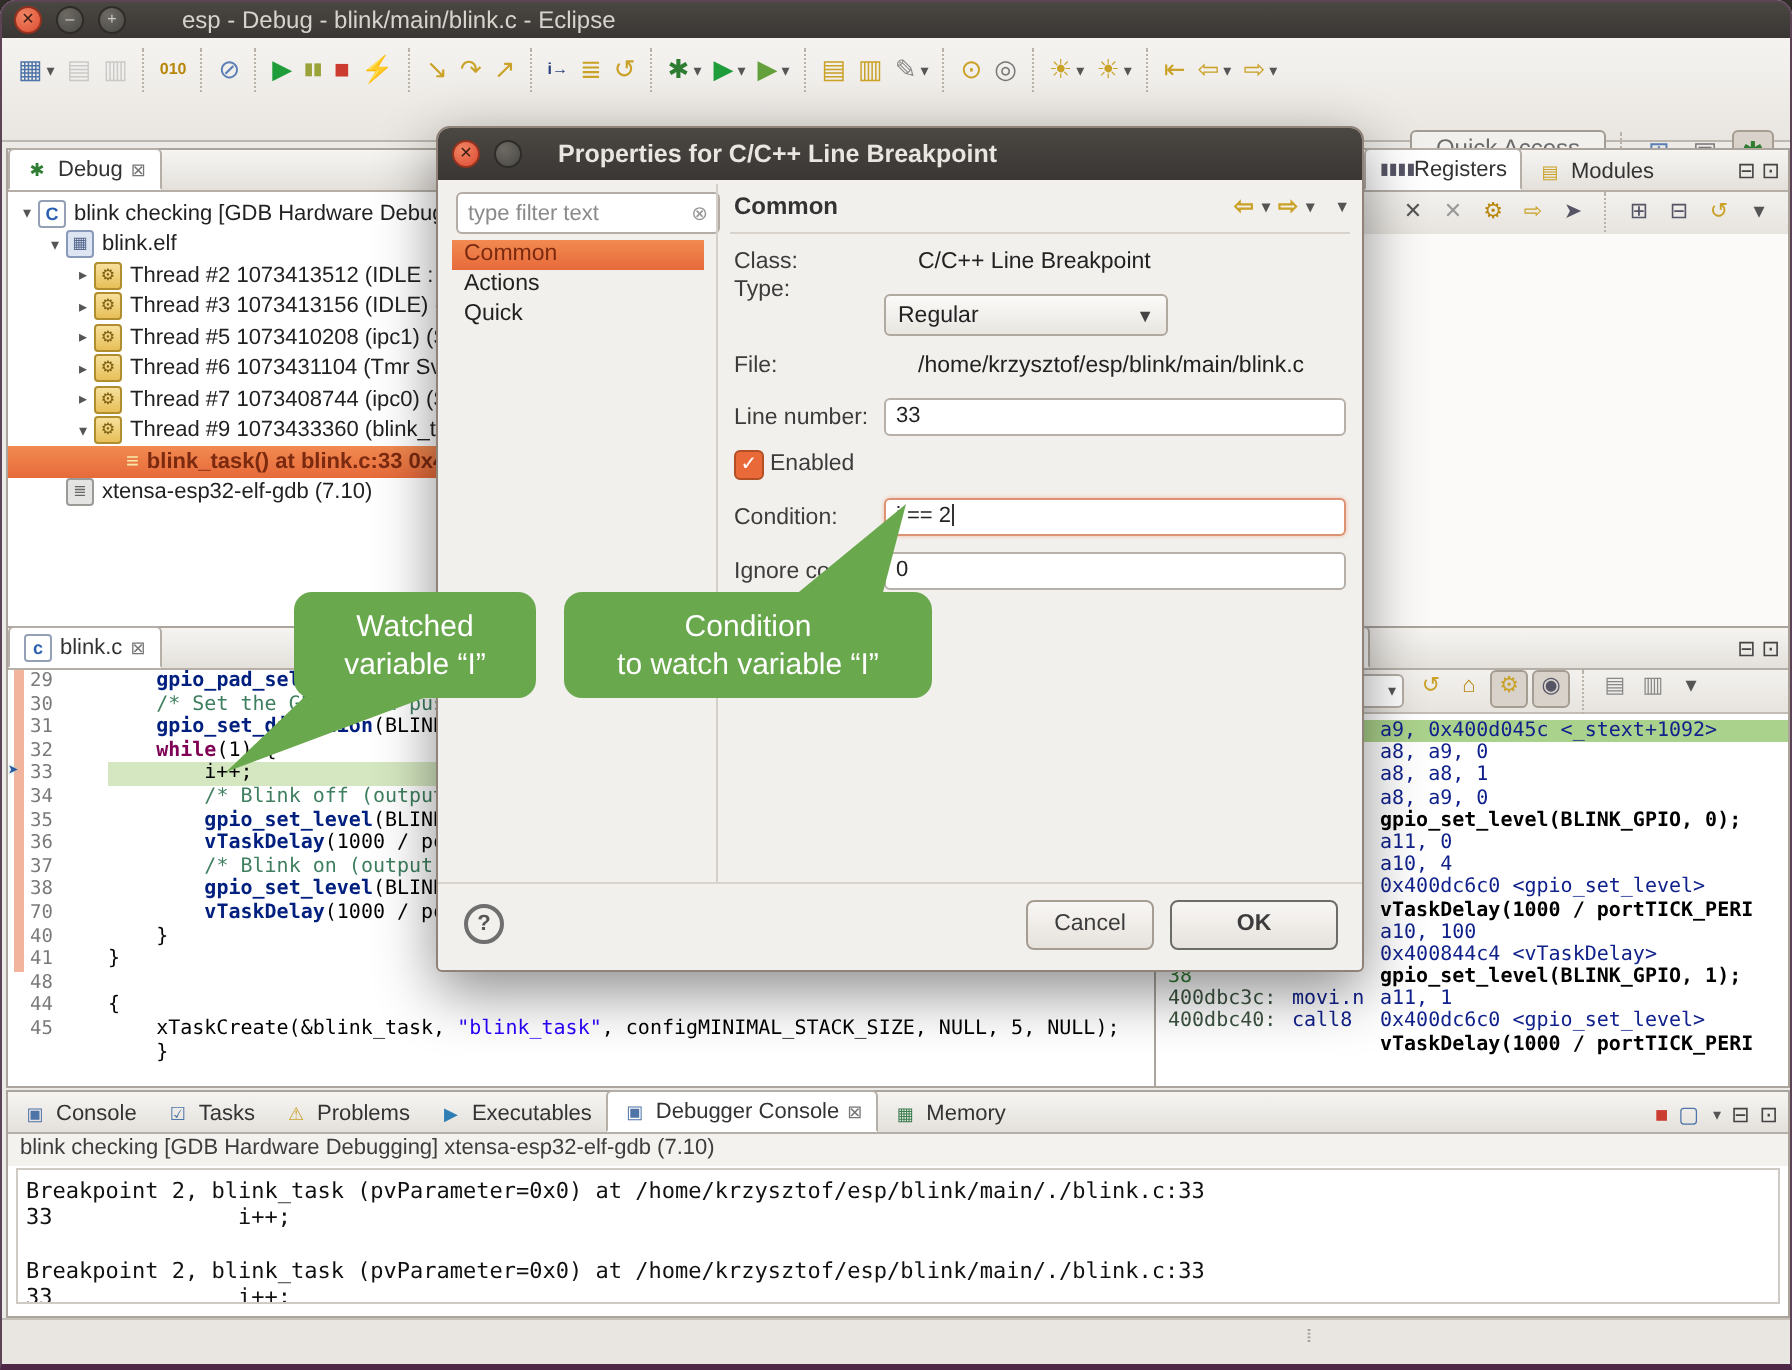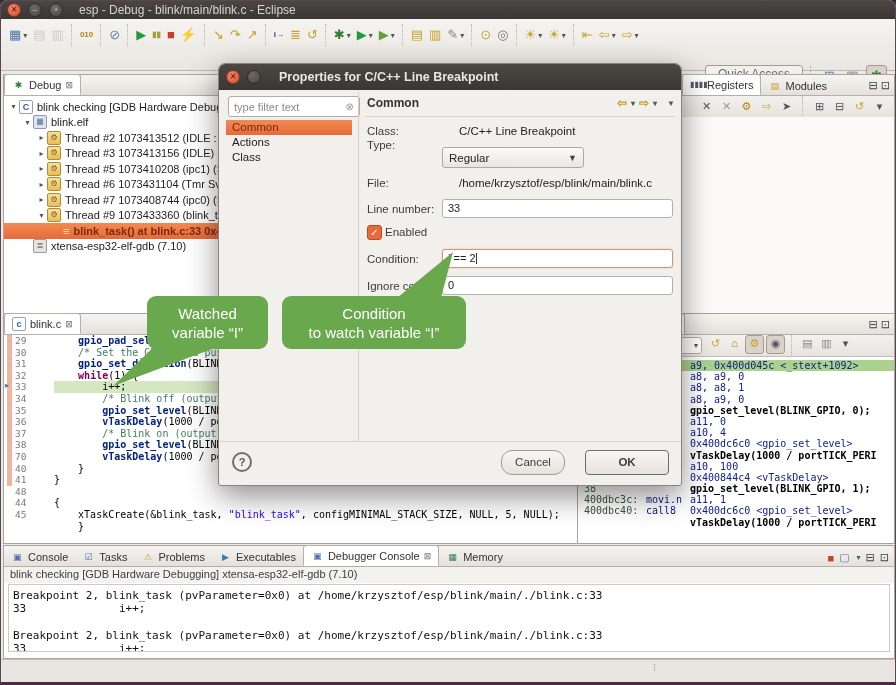--- a/index.html
+++ b/index.html
@@ -9,21 +9,21 @@
          border-radius:8px 8px 0 0;pointer-events:none;z-index:99;}
 
   
   .titlebar{position:absolute;left:0;top:0;right:0;height:19px;
             background:linear-gradient(#4b4844,#393633);border-radius:8px 8px 0 0;
             display:flex;align-items:center;}
   .wbtn{width:12px;height:12px;border-radius:50%;margin-left:7px;display:inline-block;
         text-align:center;line-height:11px;font-size:8px;color:#3a1d14;}
   .wbtn.close{background:radial-gradient(circle at 35% 30%,#f08563,#dd4c33);border:1px solid #93321f;}
   .wbtn.minmax{background:radial-gradient(circle at 35% 30%,#6d6a64,#4a4843);border:1px solid #2e2c28;color:#ccc;}
-  .title-text{color:#d7d3cc;font-size:12px;margin-left:16px;}
+  .title-text{color:#d7d3cc;font-size:12px;margin-left:28px;}
 
   
   .toolbar{position:absolute;left:1px;right:1px;top:19px;height:51px;
            background:linear-gradient(#f5f3f0,#e9e6e1);border-bottom:1px solid #bcb6ae;}
   .tb-row{display:flex;align-items:center;height:32px;padding-left:5px;}
   .tb-group{display:flex;align-items:center;}
   .tb-btn{display:inline-flex;align-items:center;height:20px;padding:0 2px;border-radius:3px;margin:0 1px;}
   .tb-btn.disabled{opacity:.4;filter:grayscale(.8);}
   .tb-glyph{font-size:13px;line-height:20px;}
   .tb-glyph.txt{font-size:8px;font-weight:bold;letter-spacing:0;}
@@ -533,21 +533,21 @@
       <span class="t">Properties for C/C++ Line Breakpoint</span>
     </div>
 
     <div class="dlg-filter">
       <span>type filter text</span>
       <span class="clr">⊗</span>
     </div>
     <div class="dlg-nav">
         <div class="item sel">Common</div>
         <div class="item">Actions</div>
-        <div class="item">Class</div>
+        <div class="item">Quick</div>
       </div>
     <div class="dlg-vsep"></div>
 
     <div class="dlg-right">
       <div class="dlg-head">
         <span>Common</span>
         <span class="arrows">
           <span>⇦</span>
             <span class="dd">▾</span>
           <span>⇨</span>
@@ -585,21 +585,21 @@
 
         <span class="frm-label" style="top:163px">Ignore count:</span>
         <div class="frm-input" style="top:159px">
           <span>0</span>
         </div>
       </div>
     </div>
 
     <div class="dlg-footer">
       <span class="help-circ">?</span>
-      <div class="dlg-btn" style="right:116px;width:62px;border-radius:11px;">Cancel</div>
+      <div class="dlg-btn" style="right:104px;width:62px;">Cancel</div>
       <div class="dlg-btn default" style="right:12px;width:82px;">OK</div>
     </div>
   </div>
 
   <svg class="tails" width="896" height="685">
     <polygon points="113,386 160,341 212,349" fill="#69a84d"></polygon>
     <polygon points="453,252 397,298 441,298" fill="#69a84d"></polygon>
   </svg>
   <div class="callout" style="left:147px;top:296px;width:121px;height:53px;">
     <span>Watched</span>

